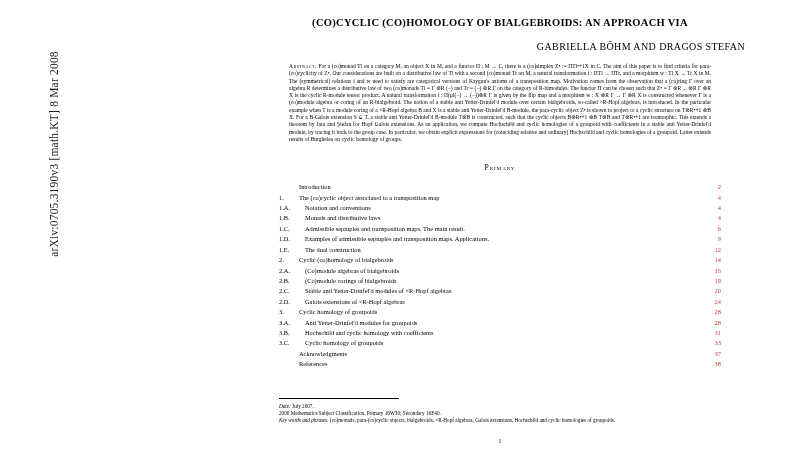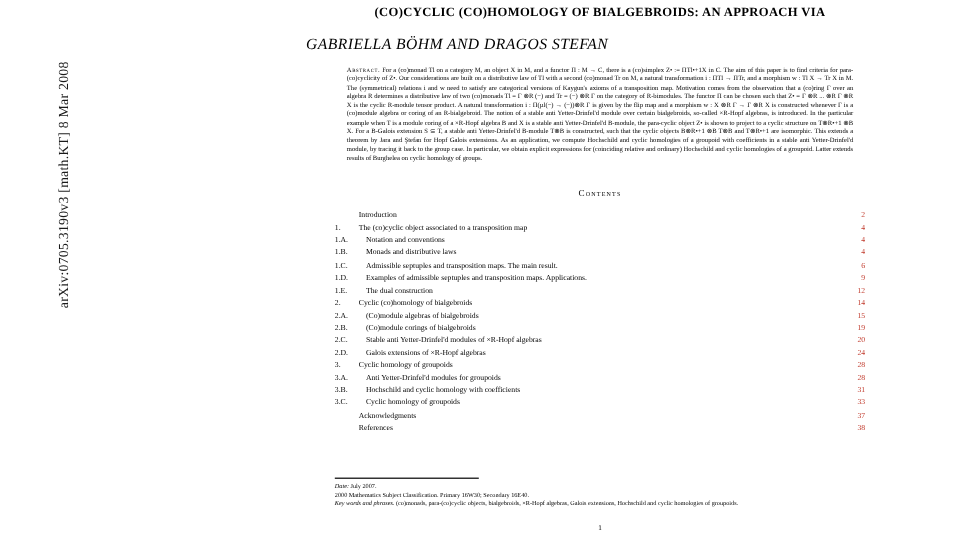--- a/index.html
+++ b/index.html
@@ -41,30 +41,29 @@
     top: 0px;
     width: 490px;
     height: 450px;
   }
   .title {
     text-align: center;
     font-size: 10.5px;
     font-weight: bold;
     letter-spacing: 0.3px;
     line-height: 13px;
-    margin-top: 4px;
+    margin-top: 16px;
     color: #000;
   }
   .authors {
-    text-align: left;
-    font-size: 13px;
+    text-align: right;
+    font-size: 10px;
     letter-spacing: 0.4px;
     margin-top: 12px;
     color: #000;
-    font-style: italic;
   }
   .abstract {
     margin-top: 11px;
     margin-left: 34px;
     margin-right: 34px;
     font-size: 5.5px;
     line-height: 7.3px;
     text-align: justify;
     color: #000;
   }
@@ -153,21 +152,21 @@
       <div>(CO)CYCLIC (CO)HOMOLOGY OF BIALGEBROIDS: AN APPROACH VIA</div>
     </div>
 
     <div class="authors">GABRIELLA BÖHM AND DRAGOS STEFAN</div>
 
     <div class="abstract">
       <span class="lbl">Abstract.</span>
       <span>For a (co)monad Tl on a category M, an object X in M, and a functor Π : M → C, there is a (co)simplex Z• := ΠTl•+1X in C. The aim of this paper is to find criteria for para-(co)cyclicity of Z•. Our considerations are built on a distributive law of Tl with a second (co)monad Tr on M, a natural transformation i : ΠTl → ΠTr, and a morphism w : Tl X → Tr X in M. The (symmetrical) relations i and w need to satisfy are categorical versions of Kaygun's axioms of a transposition map. Motivation comes from the observation that a (co)ring Γ over an algebra R determines a distributive law of two (co)monads Tl = Γ ⊗R (−) and Tr = (−) ⊗R Γ on the category of R-bimodules. The functor Π can be chosen such that Z• = Γ ⊗R ... ⊗R Γ ⊗R X is the cyclic R-module tensor product. A natural transformation i : Π(µl(−) → (−))⊗R Γ is given by the flip map and a morphism w : X ⊗R Γ → Γ ⊗R X is constructed whenever Γ is a (co)module algebra or coring of an R-bialgebroid. The notion of a stable anti Yetter-Drinfel'd module over certain bialgebroids, so-called ×R-Hopf algebras, is introduced. In the particular example when T is a module coring of a ×R-Hopf algebra B and X is a stable anti Yetter-Drinfel'd B-module, the para-cyclic object Z• is shown to project to a cyclic structure on T⊗R•+1 ⊗B X. For a B-Galois extension S ⊆ T, a stable anti Yetter-Drinfel'd B-module T⊗B is constructed, such that the cyclic objects B⊗R•+1 ⊗B T⊗B and T⊗R•+1 are isomorphic. This extends a theorem by Jara and Ştefan for Hopf Galois extensions. As an application, we compute Hochschild and cyclic homologies of a groupoid with coefficients in a stable anti Yetter-Drinfel'd module, by tracing it back to the group case. In particular, we obtain explicit expressions for (coinciding relative and ordinary) Hochschild and cyclic homologies of a groupoid. Latter extends results of Burghelea on cyclic homology of groups.</span>
     </div>
 
-    <div class="contents-head">Contents</div>
+    <div class="contents-head">Primary</div>
 
     <div class="toc">
 
     <div class="toc-row">
           <span class="toc-num"></span>
           <span class="toc-label">Introduction</span>
           <span class="toc-fill"></span>
           <span class="toc-page">2</span>
         </div>
         <div class="toc-row">

